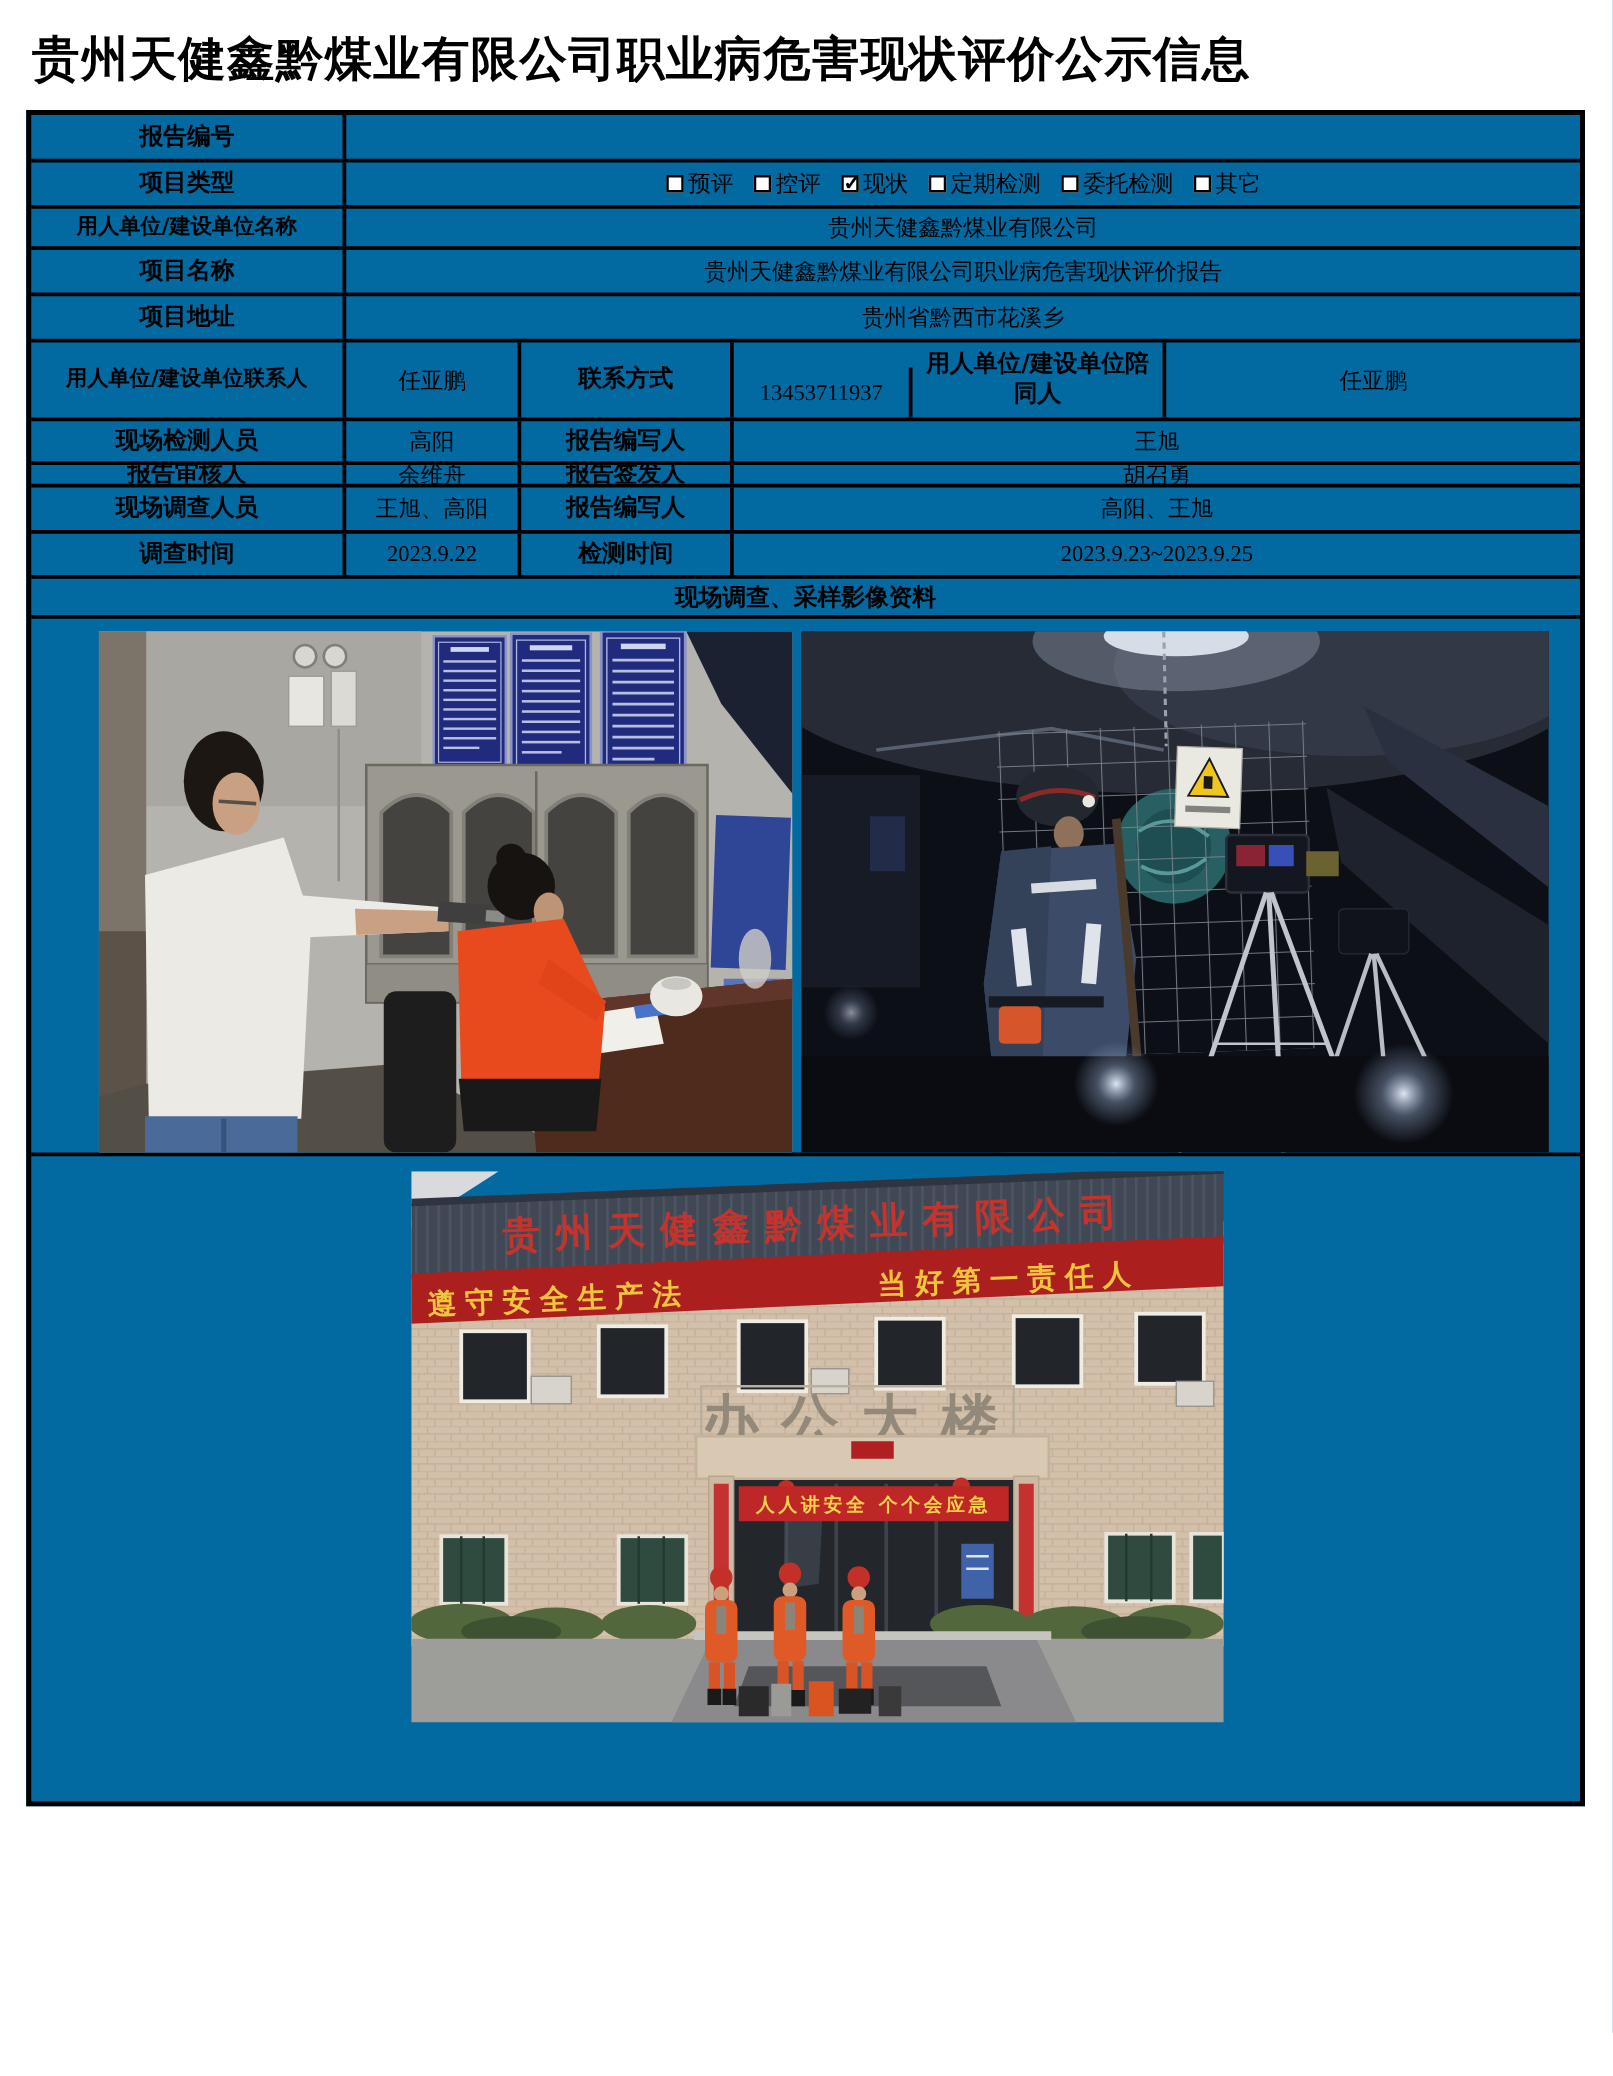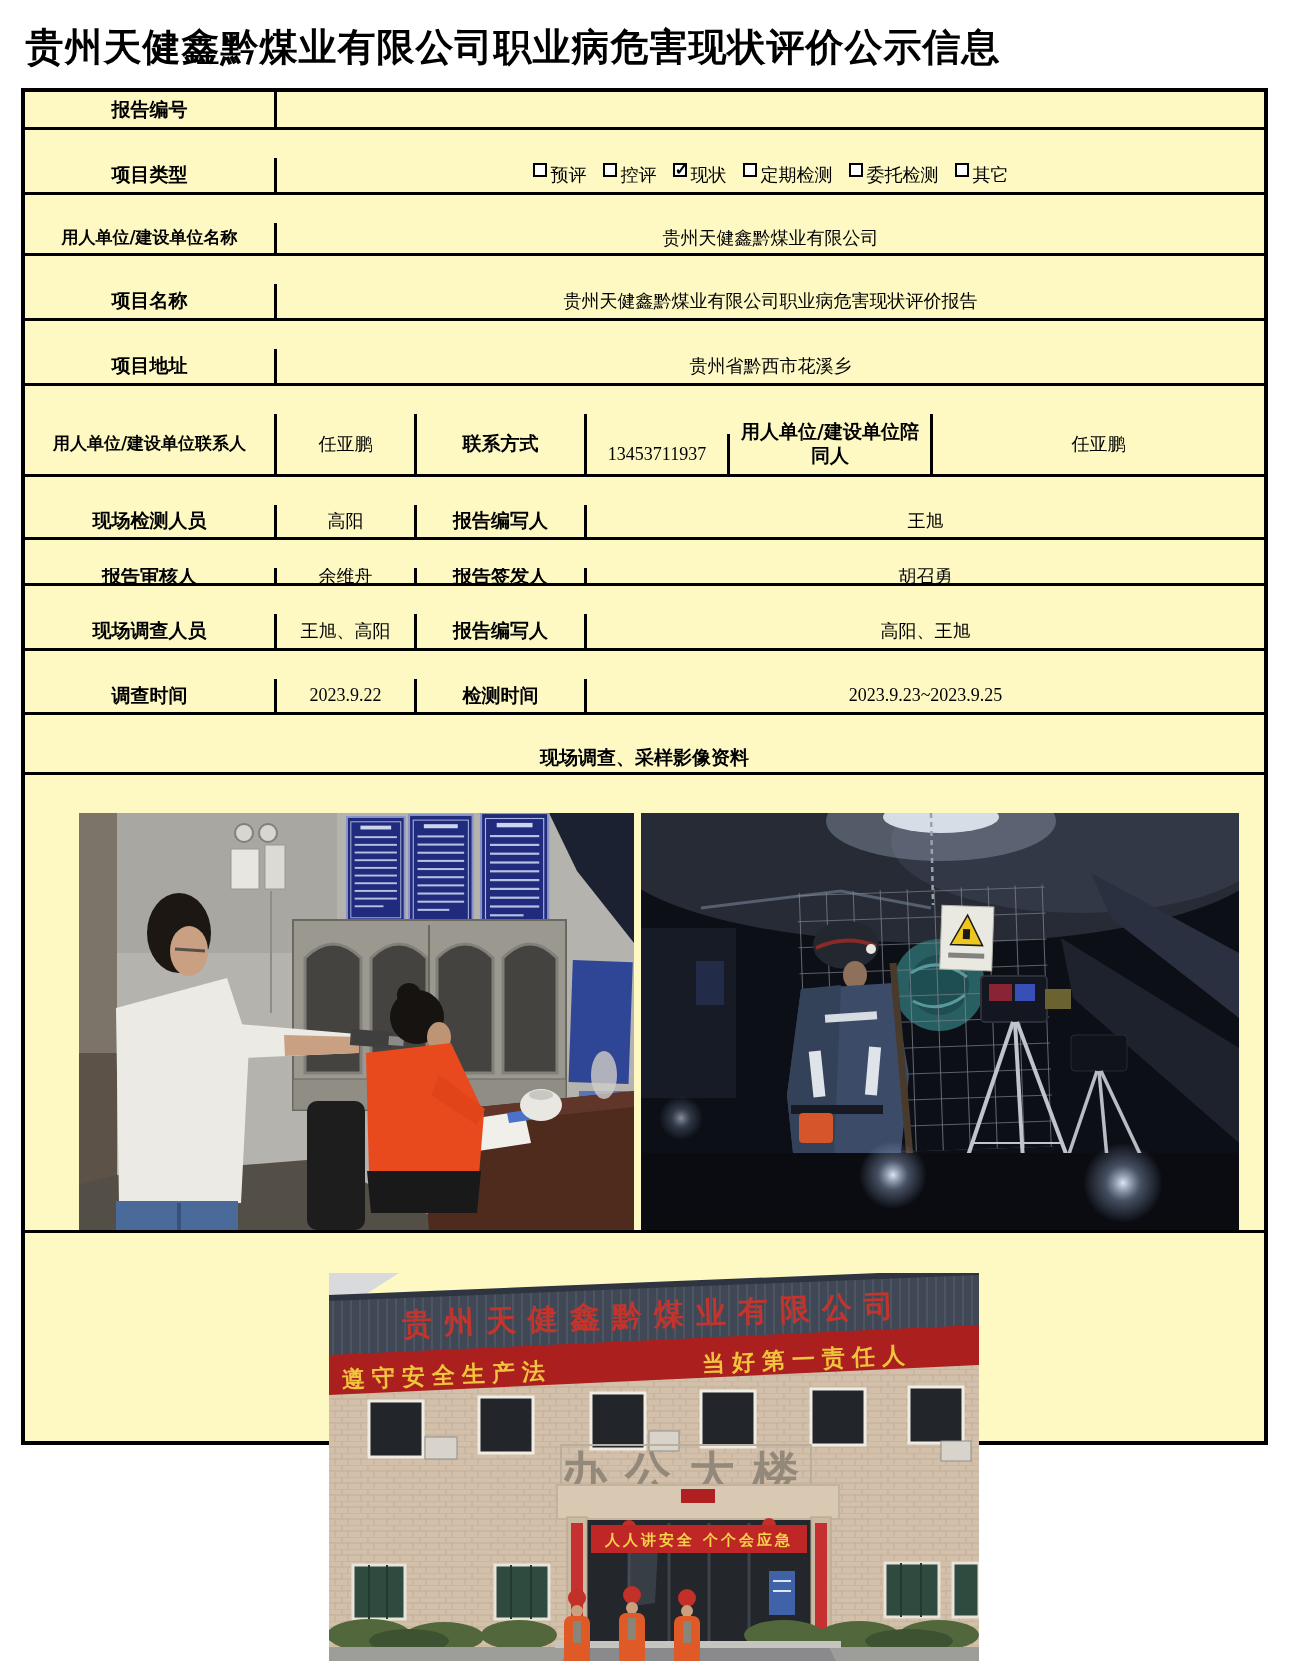--- a/index.html
+++ b/index.html
@@ -1,32 +1,32 @@
 <!DOCTYPE html>
 <html><head>
 <meta charset="utf-8">
 <style>
   html,body{margin:0;padding:0;background:#fff;}
   .page{position:relative;width:1290px;height:1661px;background:#fff;overflow:hidden;
         font-family:"Liberation Serif",serif;color:#000;}
   .doc-title{position:absolute;left:0;top:22px;width:1026px;text-align:center;margin:0;
         font-family:"DejaVu Sans",sans-serif;font-weight:bold;font-size:38px;letter-spacing:1px;}
   .tbl{position:absolute;left:21px;top:88px;width:1247px;height:1357px;box-sizing:border-box;
-        border:4px solid #000;display:flex;flex-direction:column;background:#fef9c3;gap:28px;}
+        border:4px solid #000;display:flex;flex-direction:column;background:#0369a1;}
   .tr{display:flex;box-sizing:border-box;border-bottom:3px solid #000;flex:0 0 auto;}
   .tr.last{border-bottom:none;}
   .td{box-sizing:border-box;border-right:3px solid #000;display:flex;align-items:center;
         justify-content:center;text-align:center;padding:1px 4px;overflow:hidden;}
   .td.end{border-right:none;}
   .lab{font-family:"DejaVu Sans",sans-serif;font-weight:bold;font-size:19px;line-height:1.25;}
   .val{font-family:"Liberation Serif",serif;font-size:18px;}
   .c1{flex:0 0 252px;} .c2{flex:0 0 140px;} .c3{flex:0 0 170px;} .c4{flex:0 0 143px;margin-top:20px;}
   .c5{flex:0 0 203px;} .cr{flex:1 1 auto;}
   .opts{gap:0;}
-  .opt{display:inline-flex;margin:0 8px;white-space:nowrap;}
+  .opt{display:inline-flex;align-items:center;margin:0 8px;white-space:nowrap;}
   .cb{display:inline-block;width:14px;height:14px;border:2px solid #000;box-sizing:border-box;
       margin-right:4px;position:relative;background:#fff;}
   .cb.checked::after{content:"✓";position:absolute;left:0px;top:-6px;font-size:17px;font-weight:bold;}
   .photo-row{display:block;position:relative;}
   .photo{position:absolute;line-height:0;}
   .photo svg{display:block;}
   .sect{font-family:Liberation Mono, monospace;font-weight:bold;font-size:19px;}
 </style>
 </head>
 <body>

